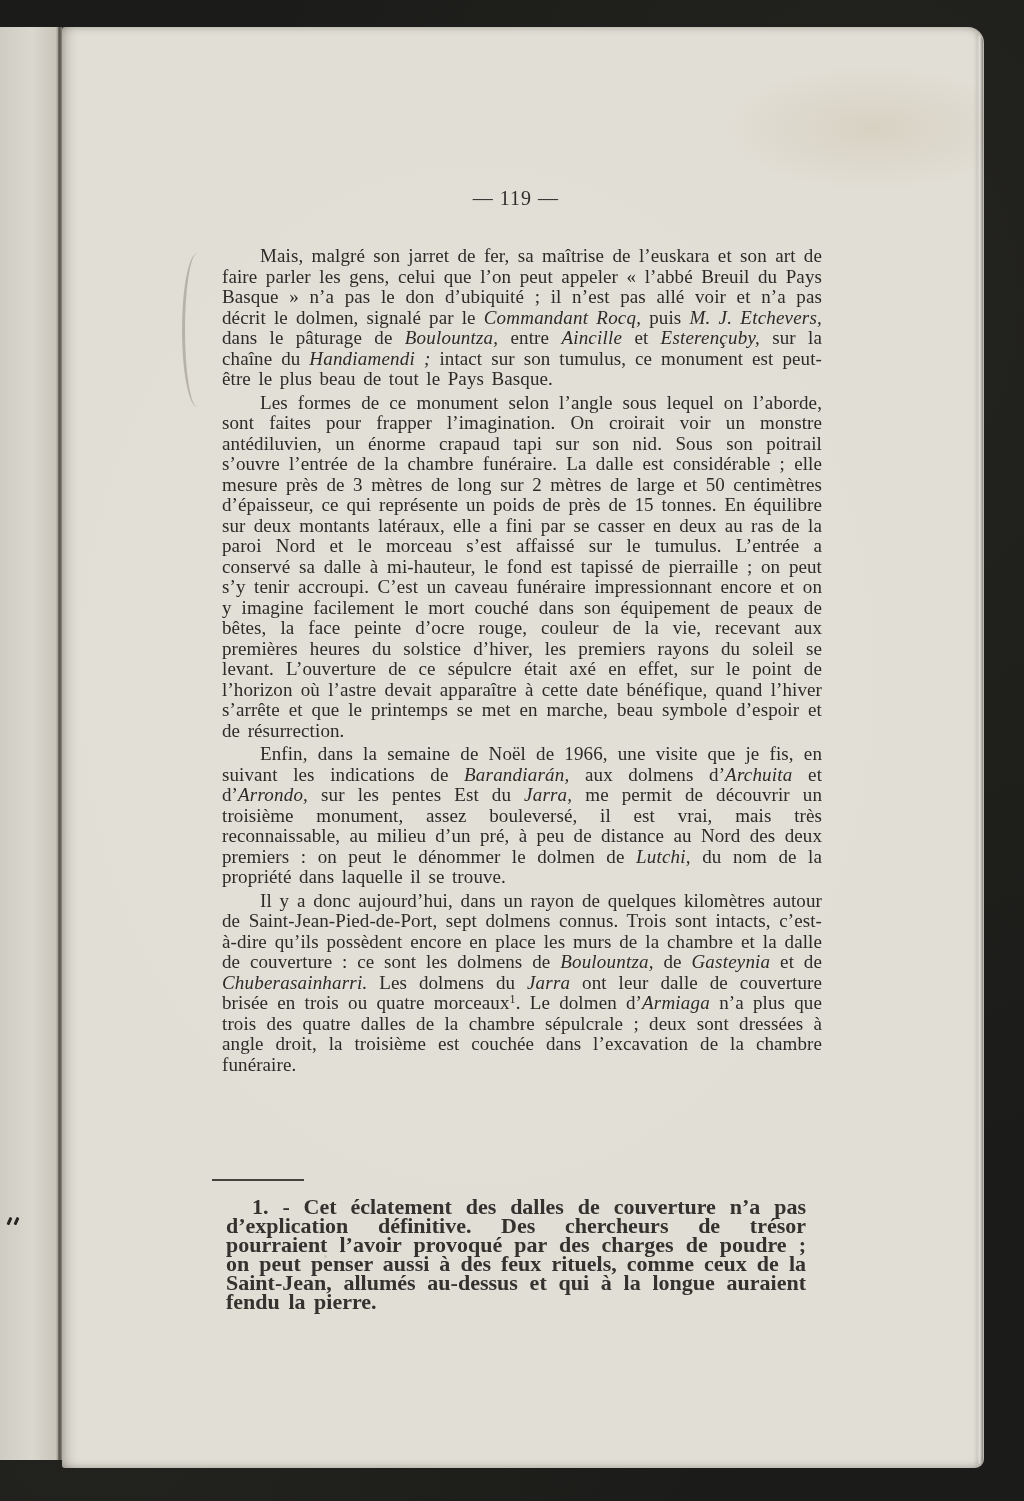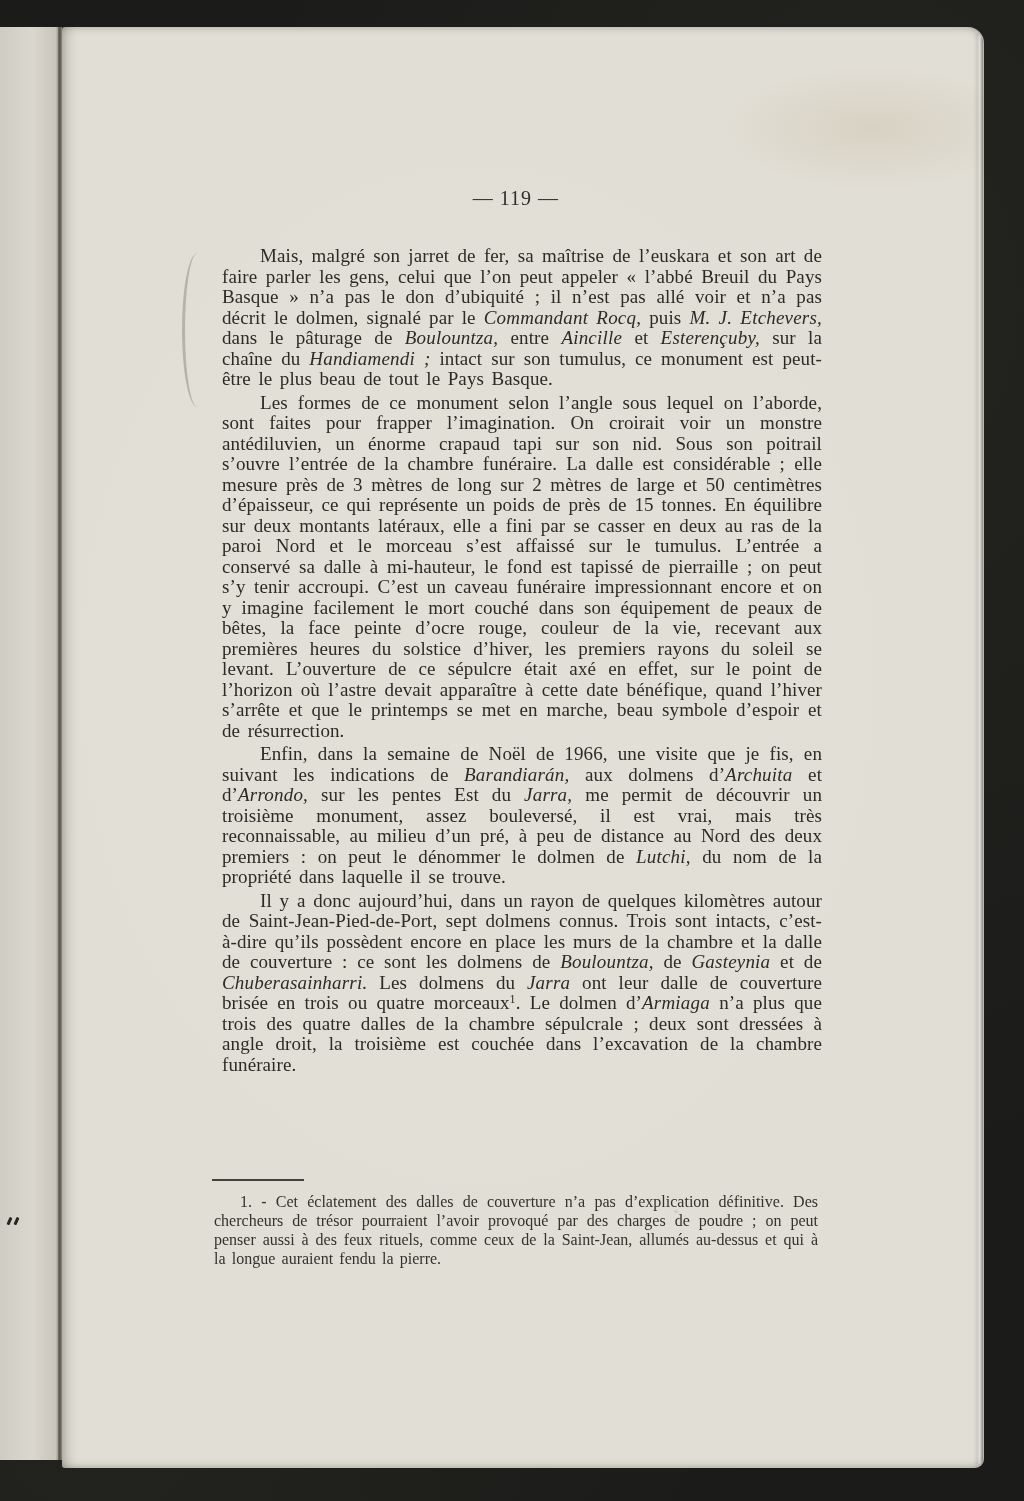--- a/index.html
+++ b/index.html
@@ -69,23 +69,23 @@
   }
   .para i{letter-spacing:.2px;}
   .para sup{font-size:12px;line-height:0;vertical-align:6px;}
   .footnote-block{
     position:absolute;left:148px;top:1152px;width:612px;
   }
   .footnote-rule{
     width:92px;height:2px;background:#45433e;margin:0 0 11px 2px;
   }
   .footnote{
-    margin:4px;font-size:16px;line-height:19px;
+    margin:16px;font-size:22px;line-height:19px;
     text-align:justify;text-indent:26px;
-    word-spacing:.14em;color:#33322f;
+    word-spacing:.14em;color:#33322f;font-weight:bold;
   }
   
   .pencil-mark{
     position:absolute;left:120px;top:226px;width:28px;height:154px;
     border-left:3px solid rgba(125,119,107,.42);
     border-radius:50%;
     pointer-events:none;
   }
   
   .ink-mark{position:absolute;left:6px;top:1190px;width:18px;height:12px;}

